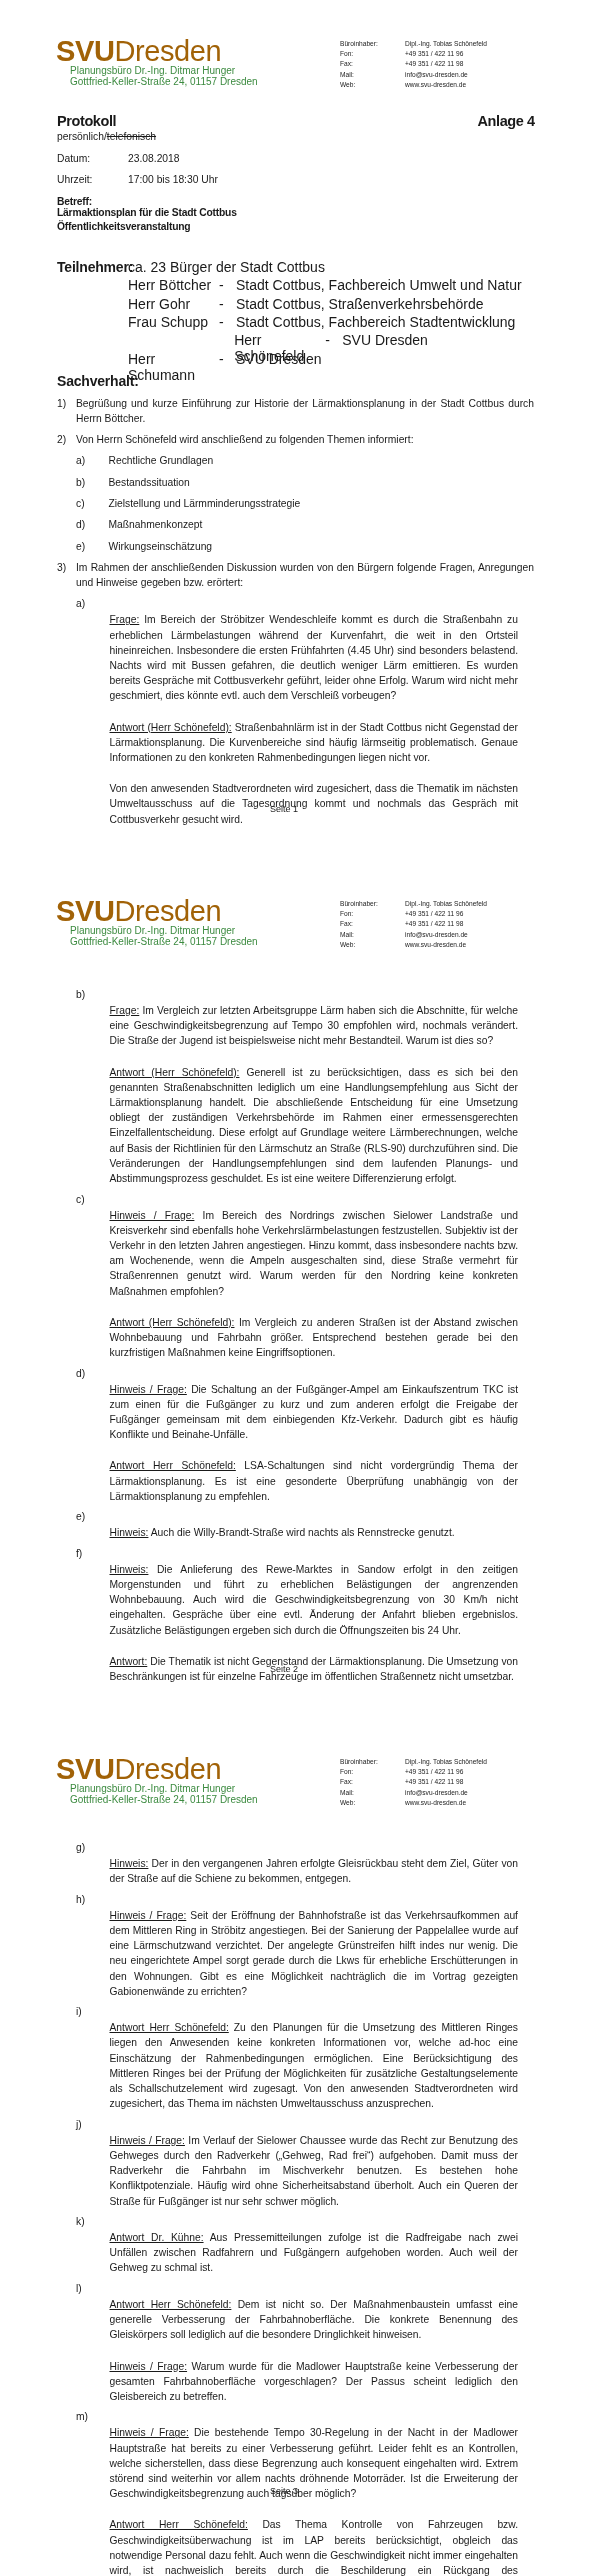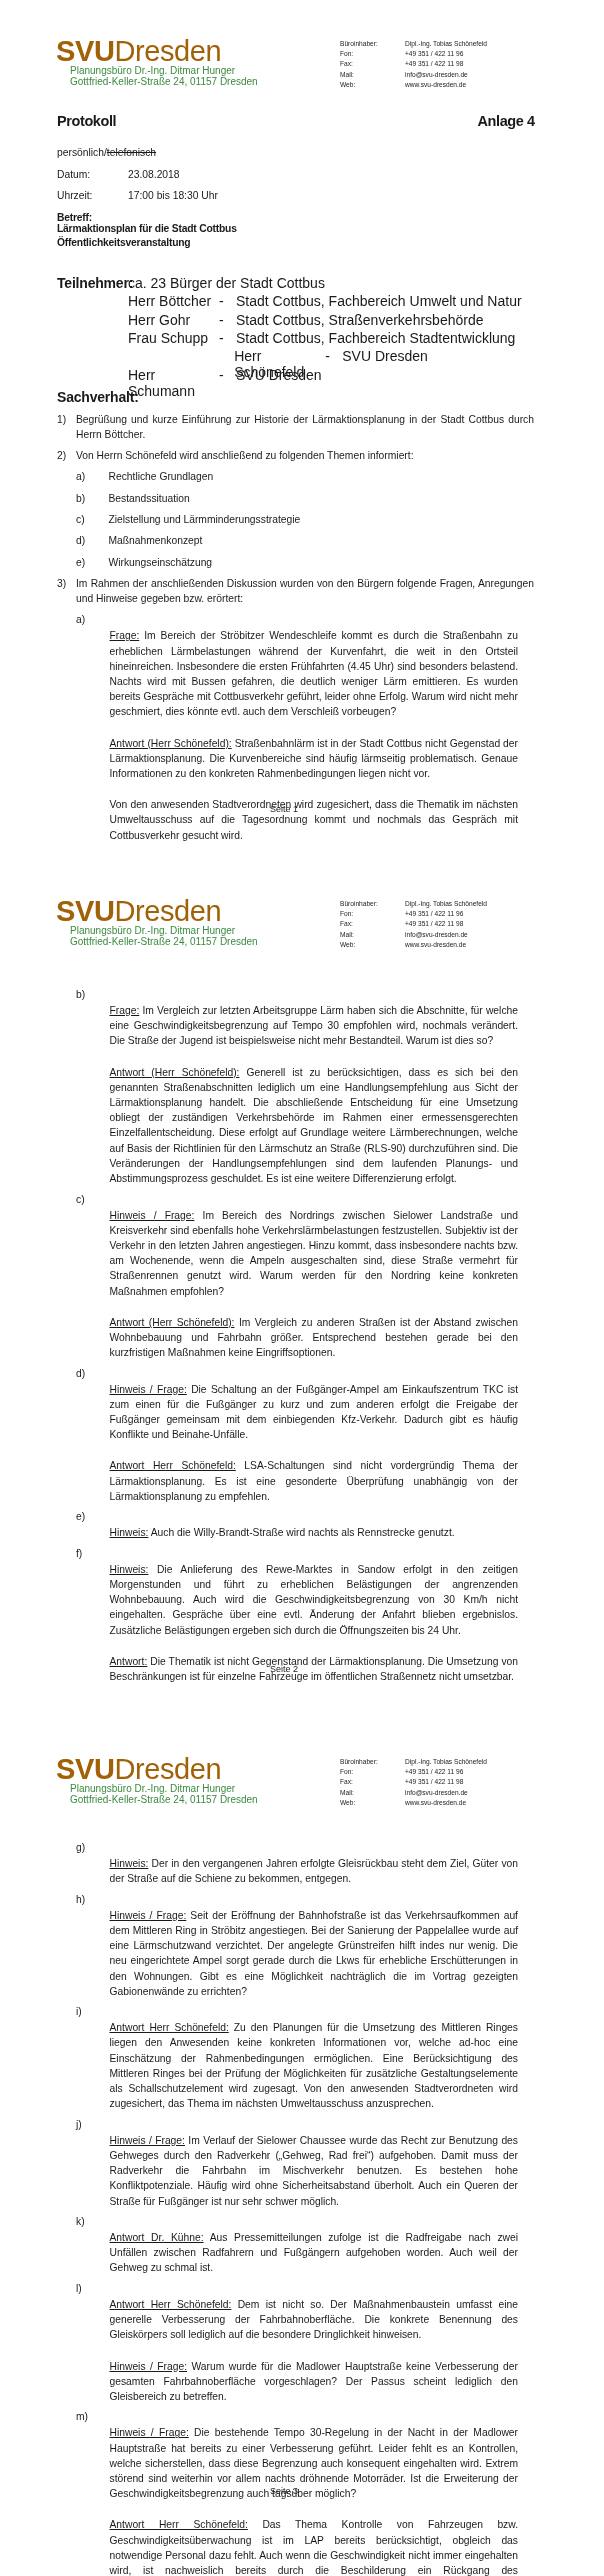--- a/index.html
+++ b/index.html
@@ -13,21 +13,21 @@
   .logo-main { font-size: 29px; line-height: 29px; color: #a16207; letter-spacing: -0.4px; white-space: nowrap; }
   .logo-main .svu { font-weight: bold; }
   .logo-main .dresden { font-weight: normal; }
   .logo-sub { font-size: 10px; line-height: 10.7px; color: #3b8a3f; white-space: nowrap; margin-left: 14px; }
   .contact { position: absolute; left: 284px; top: 1.5px; font-size: 6.6px; line-height: 10.4px; color: #222; }
   .contact-row { display: flex; }
   .contact-row .k { width: 65px; }
 
   .content { position: absolute; left: 57px; width: 477px; }
   .doc-title-row { display: flex; justify-content: space-between; font-weight: bold; font-size: 14.5px; letter-spacing: -0.4px; }
-  .mode { font-size: 10.3px; margin-top: 18px; }
+  .mode { font-size: 10.3px; margin-top: 2px; }
   .mode .strike { text-decoration: line-through; }
   .meta-row { display: flex; font-size: 10.3px; margin-top: 10.7px; }
   .meta-row .k { width: 71px; }
   .bold { font-weight: bold; }
 
   .participants { margin-top: 27px; font-size: 14px; }
   .participants .row { display: flex; height: 27.4px; align-items: flex-start; }
   .participants .k { width: 71px; }
   .participant-line { display: flex; }
   .participant-line .name { width: 91px; }

